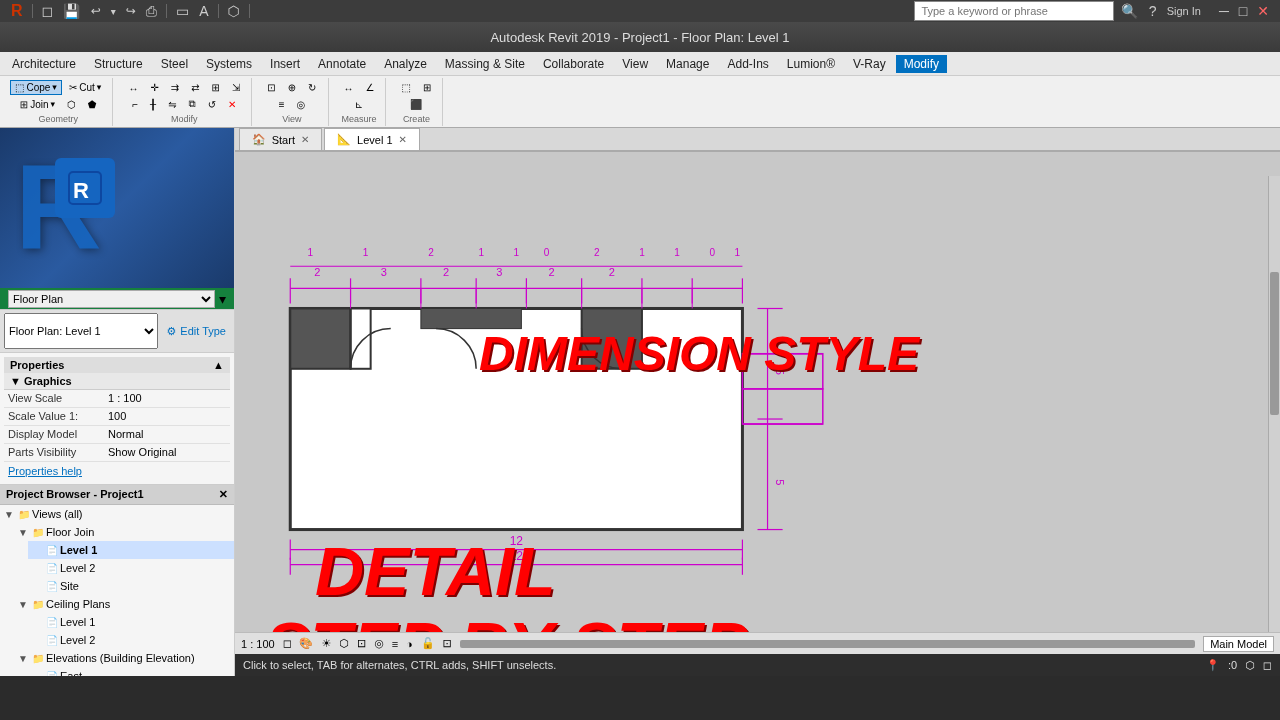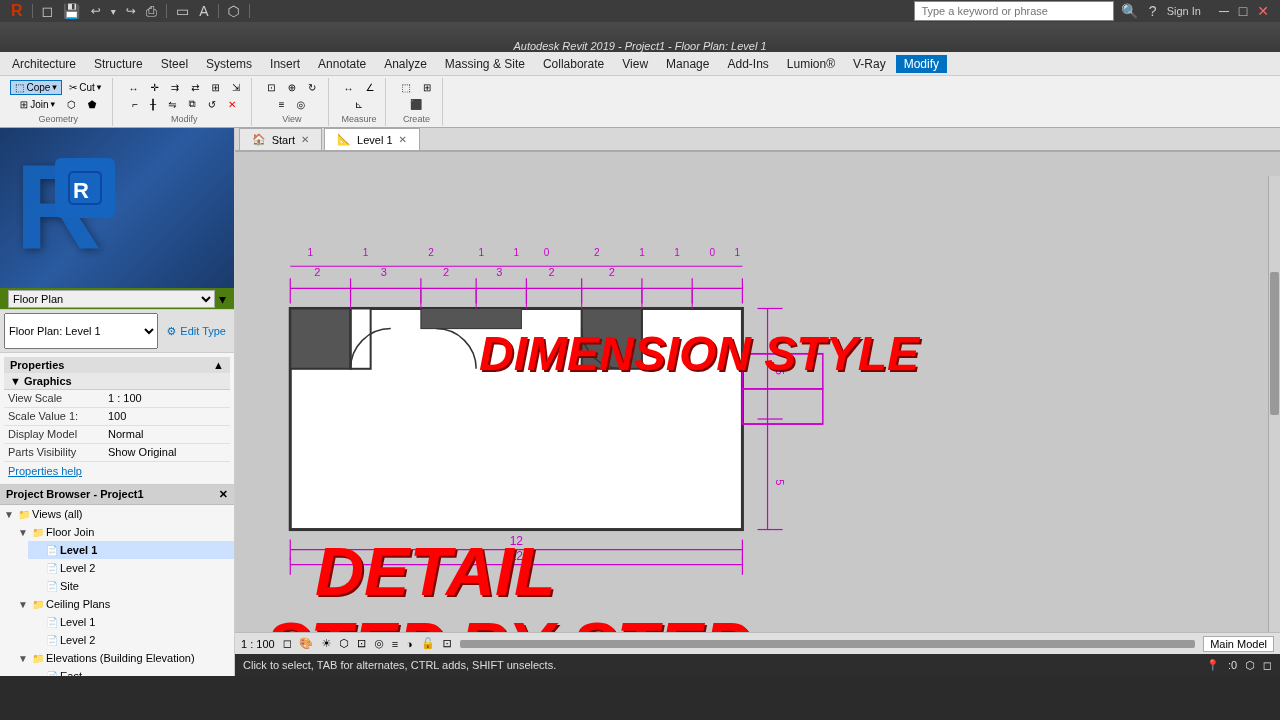--- a/index.html
+++ b/index.html
@@ -3,25 +3,24 @@
   <meta charset="utf-8">
   <style>
     * { box-sizing: border-box; margin: 0; padding: 0; }
     body { width: 1280px; height: 720px; overflow: hidden; background: #2b2b2b; font-family: 'Segoe UI', Arial, sans-serif; font-size: 12px; color: #000; }
 
     
     #titlebar {
       height: 30px;
       background: linear-gradient(to bottom, #4a4a4a, #3a3a3a);
       display: flex;
-      align-items: flex-end;
+      align-items: center;
       padding: 0 8px;
       color: #ccc;
-      font-size: 11px;
-      font-style: italic;
+      font-size: 13px;
     }
     #titlebar .title-text { flex: 1; text-align: center; color: #ddd; }
 
     
     #ribbon {
       height: 52px;
       background: #f0f0f0;
       border-bottom: 1px solid #aaa;
       display: flex;
       align-items: center;
@@ -120,21 +119,21 @@
       align-items: center;
       justify-content: center;
       color: #fff;
       font-size: 32px;
       font-weight: bold;
     }
 
     
     #floorplan-label {
       height: 22px;
-      background: #4d7c0f;
+      background: #15803d;
       display: flex;
       align-items: center;
       padding: 0 8px;
       font-size: 11px;
       border-bottom: 1px solid #ccc;
       flex-shrink: 0;
     }
     #floorplan-label select {
       height: 18px;
       font-size: 11px;

